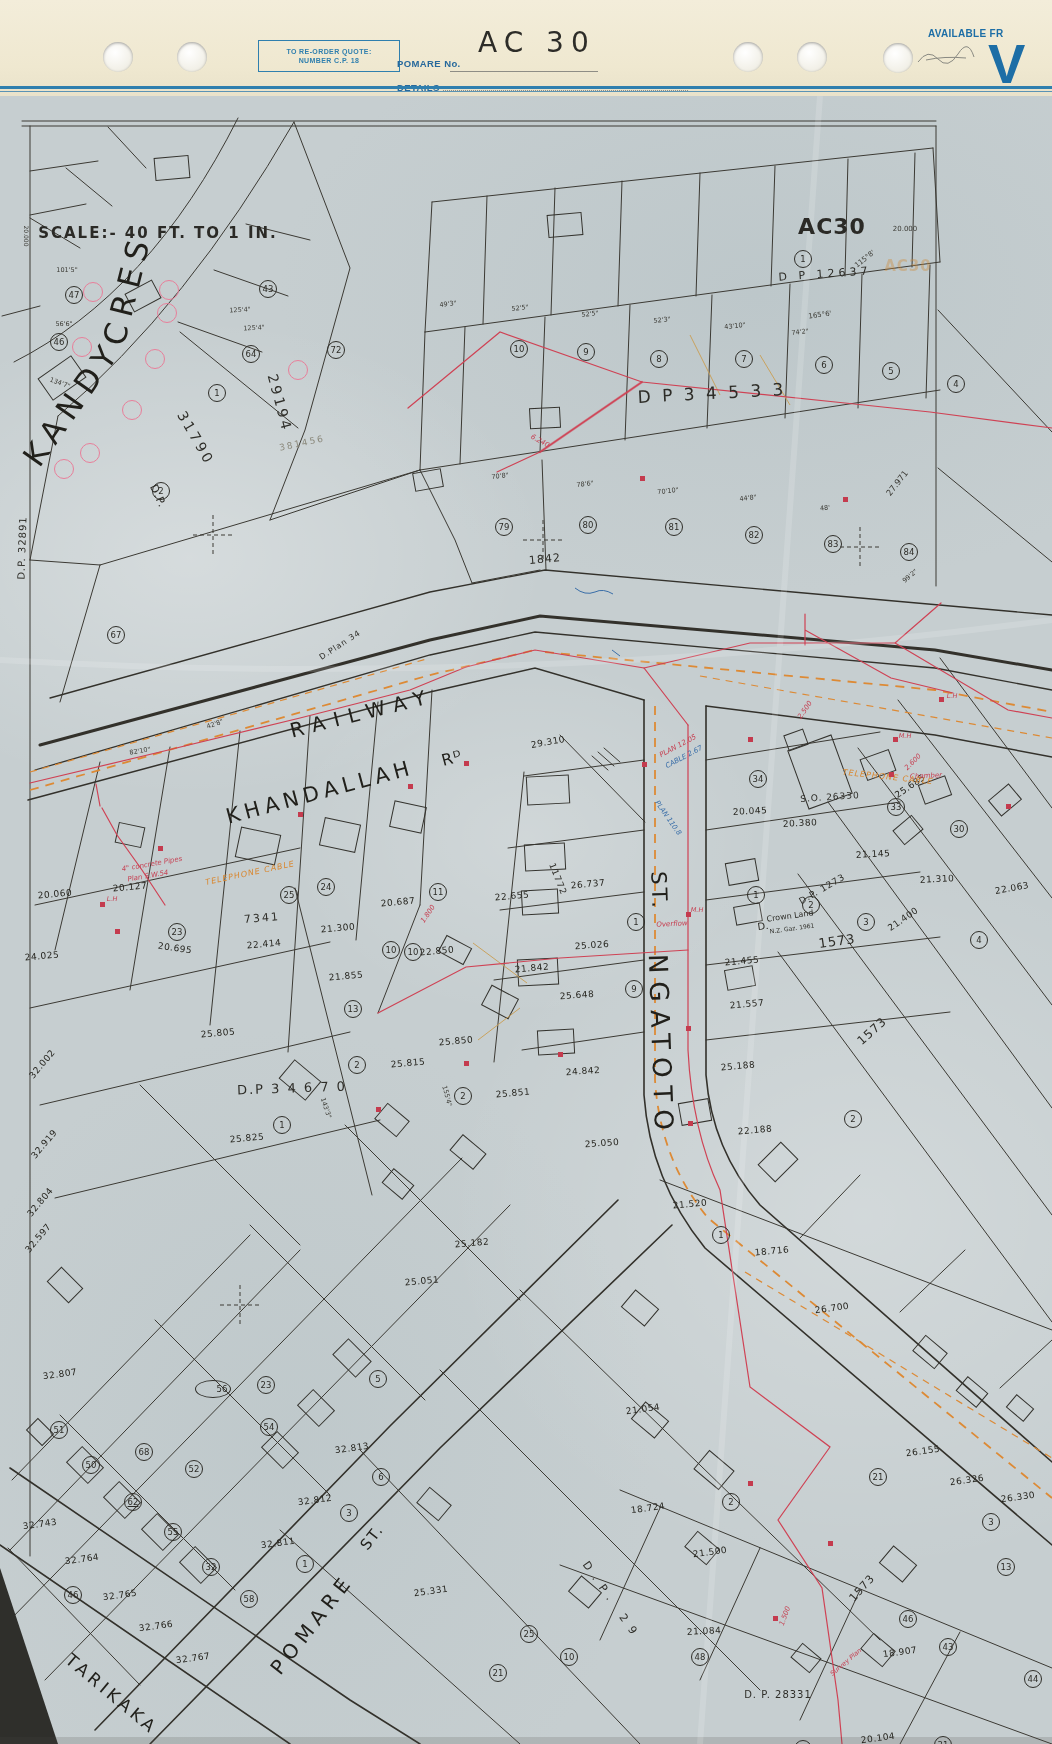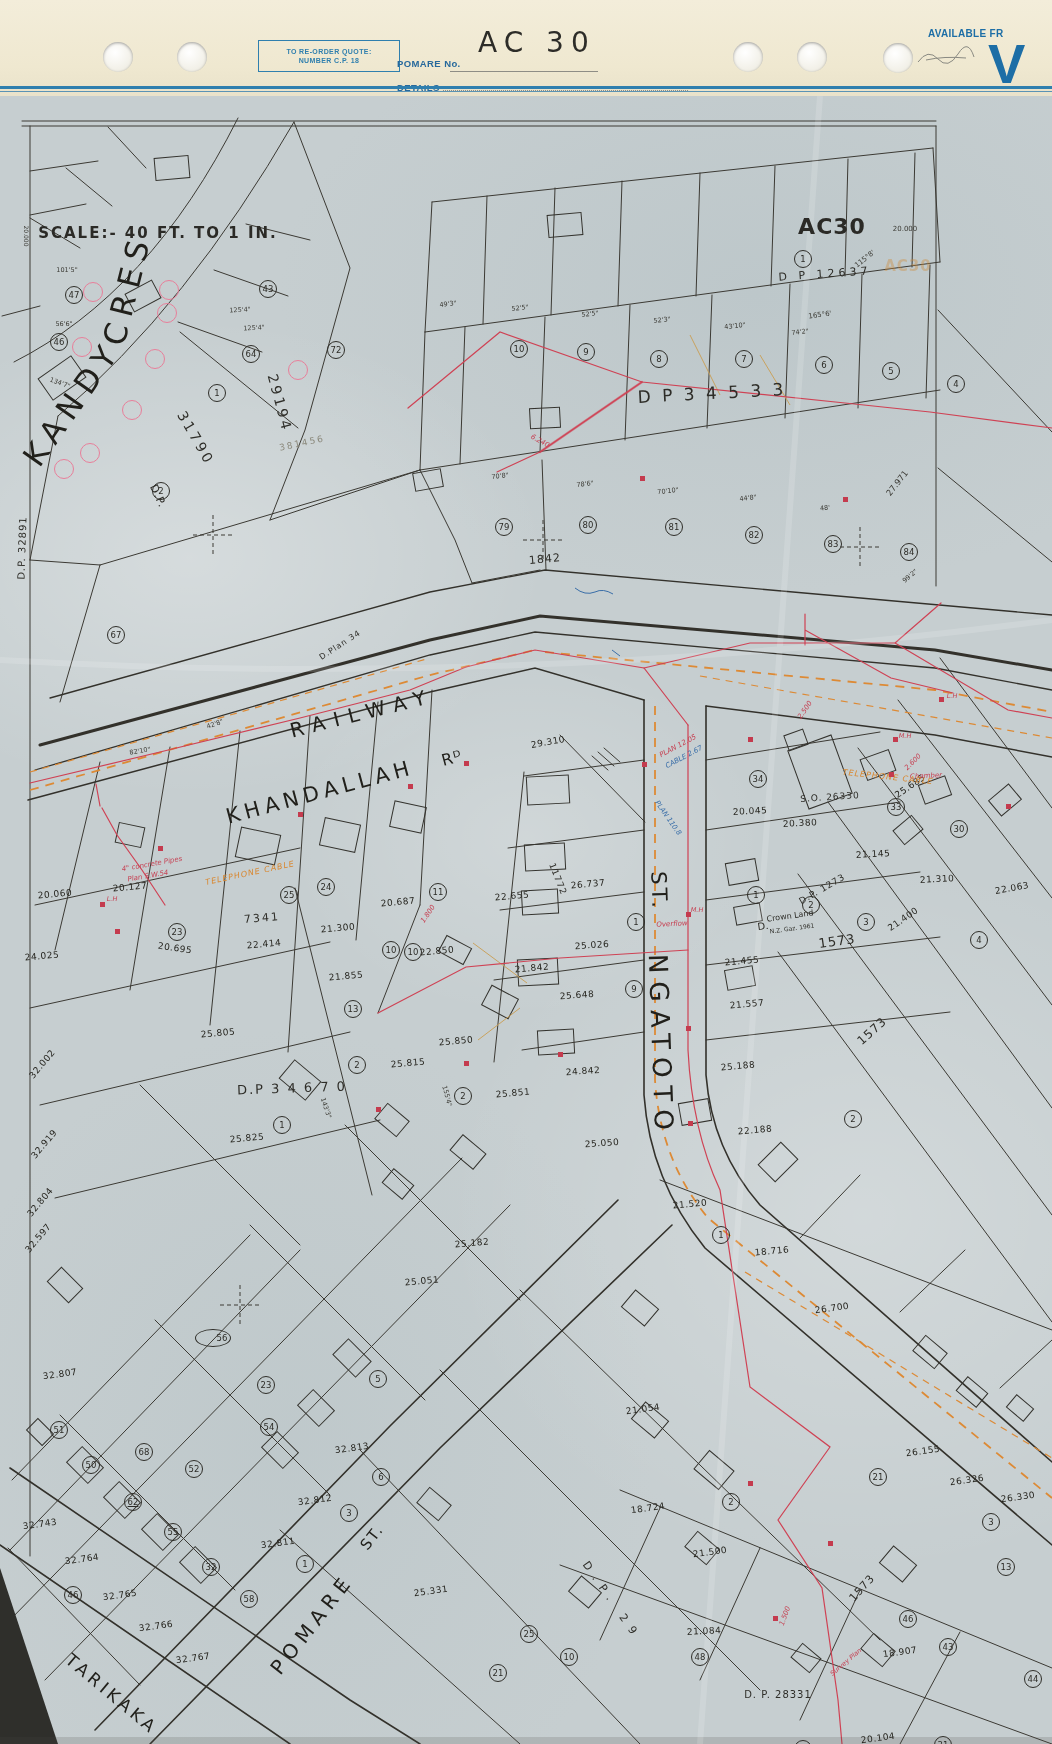--- a/index.html
+++ b/index.html
@@ -382,21 +382,21 @@
         <div class="lot" style="left: 970px; top: 835px;">4</div>
         <div class="lot" style="left: 273px; top: 1020px;">1</div>
         <div class="lot" style="left: 348px; top: 960px;">2</div>
         <div class="lot" style="left: 454px; top: 991px;">2</div>
         <div class="lot" style="left: 712px; top: 1130px;">1</div>
         <div class="lot" style="left: 844px; top: 1014px;">2</div>
         <div class="lot" style="left: 50px; top: 1325px;">51</div>
         <div class="lot" style="left: 82px; top: 1360px;">50</div>
         <div class="lot" style="left: 135px; top: 1347px;">68</div>
         <div class="lot" style="left: 220px; top: 1322px; margin-left: 40px;">54</div>
-        <div class="lot" style="left: 195px; top: 1233px; padding-left: 18px;">56</div>
+        <div class="lot" style="left: 195px; top: 1284px; padding-left: 18px;">56</div>
         <div class="lot" style="left: 185px; top: 1364px;">52</div>
         <div class="lot" style="left: 124px; top: 1397px; text-decoration: underline;">62</div>
         <div class="lot" style="left: 164px; top: 1427px;">55</div>
         <div class="lot" style="left: 202px; top: 1462px;">32</div>
         <div class="lot" style="left: 240px; top: 1494px;">58</div>
         <div class="lot" style="left: 64px; top: 1490px;">46</div>
         <div class="lot" style="left: 257px; top: 1280px;">23</div>
         <div class="lot" style="left: 369px; top: 1274px;">5</div>
         <div class="lot" style="left: 372px; top: 1372px;">6</div>
         <div class="lot" style="left: 340px; top: 1408px;">3</div>

